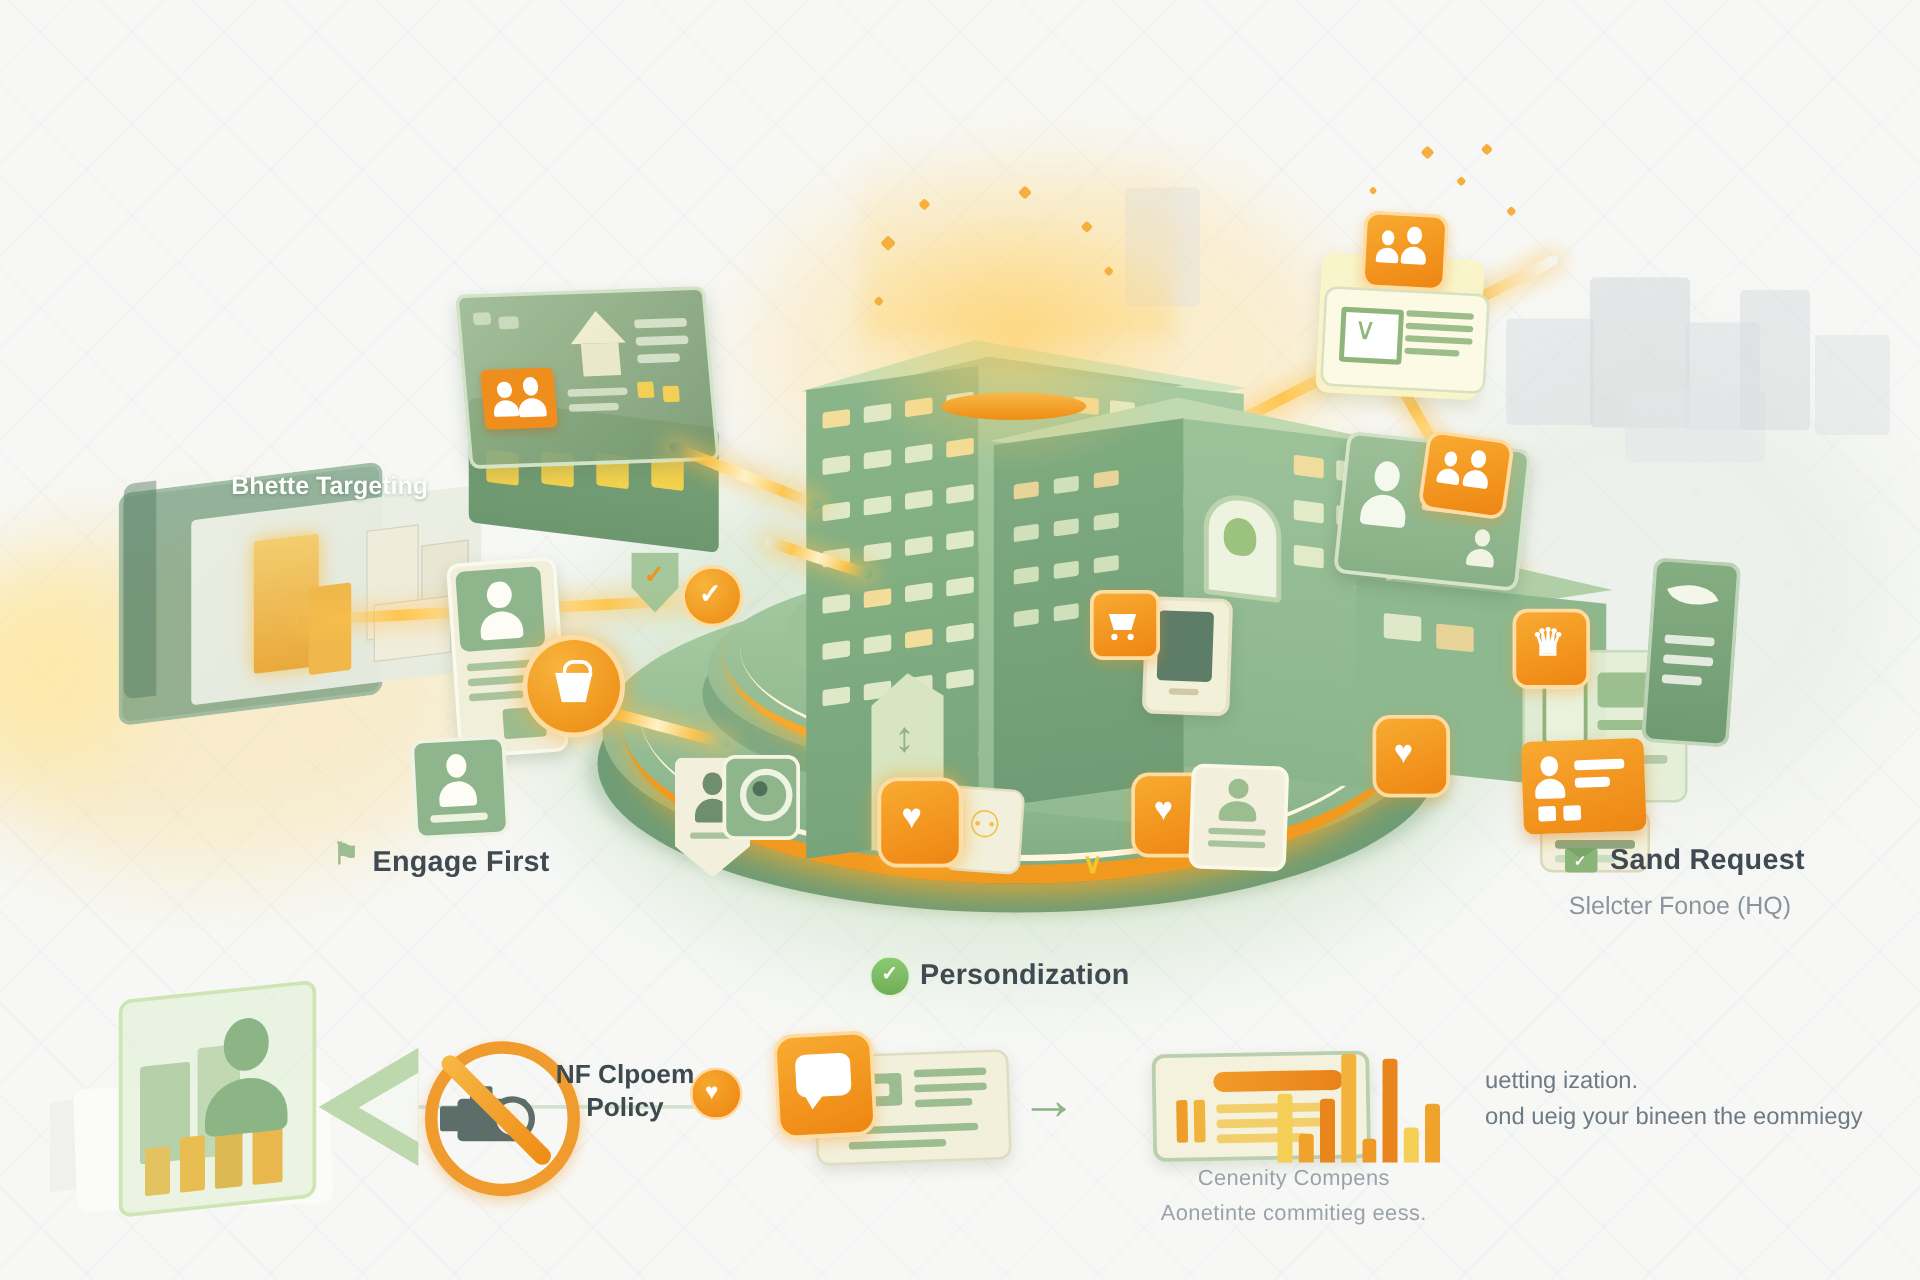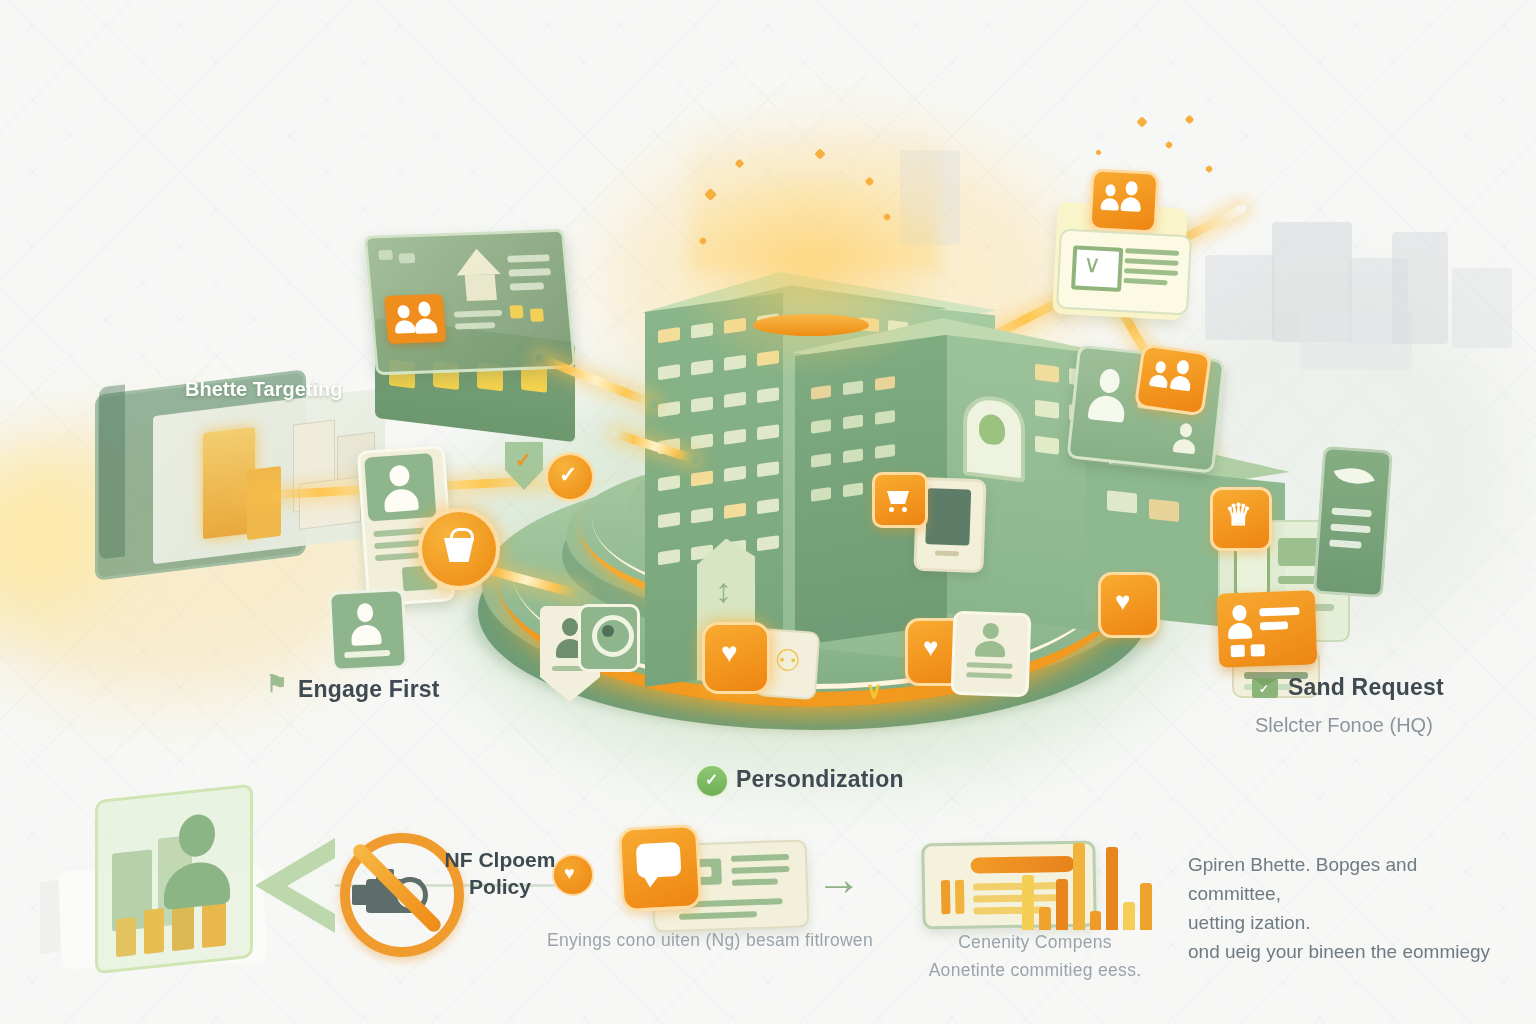--- a/index.html
+++ b/index.html
@@ -426,21 +426,20 @@
     <div class="line" style="left:78px;top:12px;width:58px;height:6px;background:#9cbd90;"></div>
     <div class="line" style="left:78px;top:24px;width:58px;height:6px;background:#9cbd90;"></div>
     <div class="line" style="left:78px;top:36px;width:46px;height:6px;background:#9cbd90;"></div>
     <div class="line" style="left:24px;top:56px;width:104px;height:6px;background:#9cbd90;"></div>
     <div class="line" style="left:24px;top:68px;width:78px;height:6px;background:#9cbd90;"></div>
   </div>
   <div class="tile" style="left:620px;top:826px;width:74px;height:78px;border-radius:16px;transform:rotate(-3deg);z-index:8;">
     <div class="abs" style="left:14px;top:14px;width:44px;height:34px;background:#fff;border-radius:8px;"></div>
     <div class="abs" style="left:20px;top:46px;width:0;height:0;border-left:6px solid transparent;border-right:10px solid transparent;border-top:12px solid #fff;"></div>
   </div>
-  <div class="cap" style="left:545px;top:930px;width:330px;">Enyings cono uiten (Ng) besam fitlrowen</div>
 
   <div class="abs" style="left:816px;top:852px;font-size:46px;font-weight:300;color:#8fb286;z-index:7;">→</div>
 
   <div class="card" style="left:922px;top:842px;width:168px;height:80px;background:#f4f2dc;border:3px solid #b9cfae;transform:rotate(-1deg);box-shadow:0 5px 12px rgba(120,130,90,.2);z-index:7;">
     <div class="line" style="left:46px;top:12px;width:104px;height:16px;background:linear-gradient(90deg,#f29b27,#e8821c);border-radius:8px;"></div>
     <div class="abs" style="left:16px;top:34px;width:9px;height:34px;background:#ef9d2a;border-radius:2px;"></div>
     <div class="abs" style="left:30px;top:34px;width:9px;height:34px;background:#f2b33c;border-radius:2px;"></div>
     <div class="line" style="left:48px;top:38px;width:92px;height:7px;background:#f3cf6b;"></div>
     <div class="line" style="left:48px;top:50px;width:92px;height:7px;background:#f3cf6b;"></div>
     <div class="line" style="left:48px;top:62px;width:72px;height:7px;background:#f3cf6b;"></div>
@@ -452,17 +451,16 @@
       <div style="width: 14px; border-radius: 3px 3px 0px 0px; height: 87px; background: rgb(242, 179, 60);"></div>
       <div style="width: 14px; border-radius: 3px 3px 0px 0px; height: 19px; background: rgb(239, 154, 38);"></div>
       <div style="width: 14px; border-radius: 3px 3px 0px 0px; height: 83px; background: rgb(232, 134, 29);"></div>
       <div style="width: 14px; border-radius: 3px 3px 0px 0px; height: 28px; background: rgb(245, 206, 85);"></div>
       <div style="width: 14px; border-radius: 3px 3px 0px 0px; height: 47px; background: rgb(239, 163, 44);"></div>
     </div>
   <div class="cap" style="left:905px;top:932px;width:260px;">Cenenity Compens</div>
   <div class="cap" style="left:905px;top:960px;width:260px;">Aonetinte commitieg eess.</div>
 
   <div class="abs" style="left:1188px;top:850px;width:320px;color:#6e7a84;font-size:19px;line-height:29px;z-index:9;">
-    <div>Gpiren Bhette. Bopges and committee,</div>
     <div>uetting ization.</div>
     <div>ond ueig your bineen the eommiegy</div>
   </div>
 </div>
 
 </body></html>

